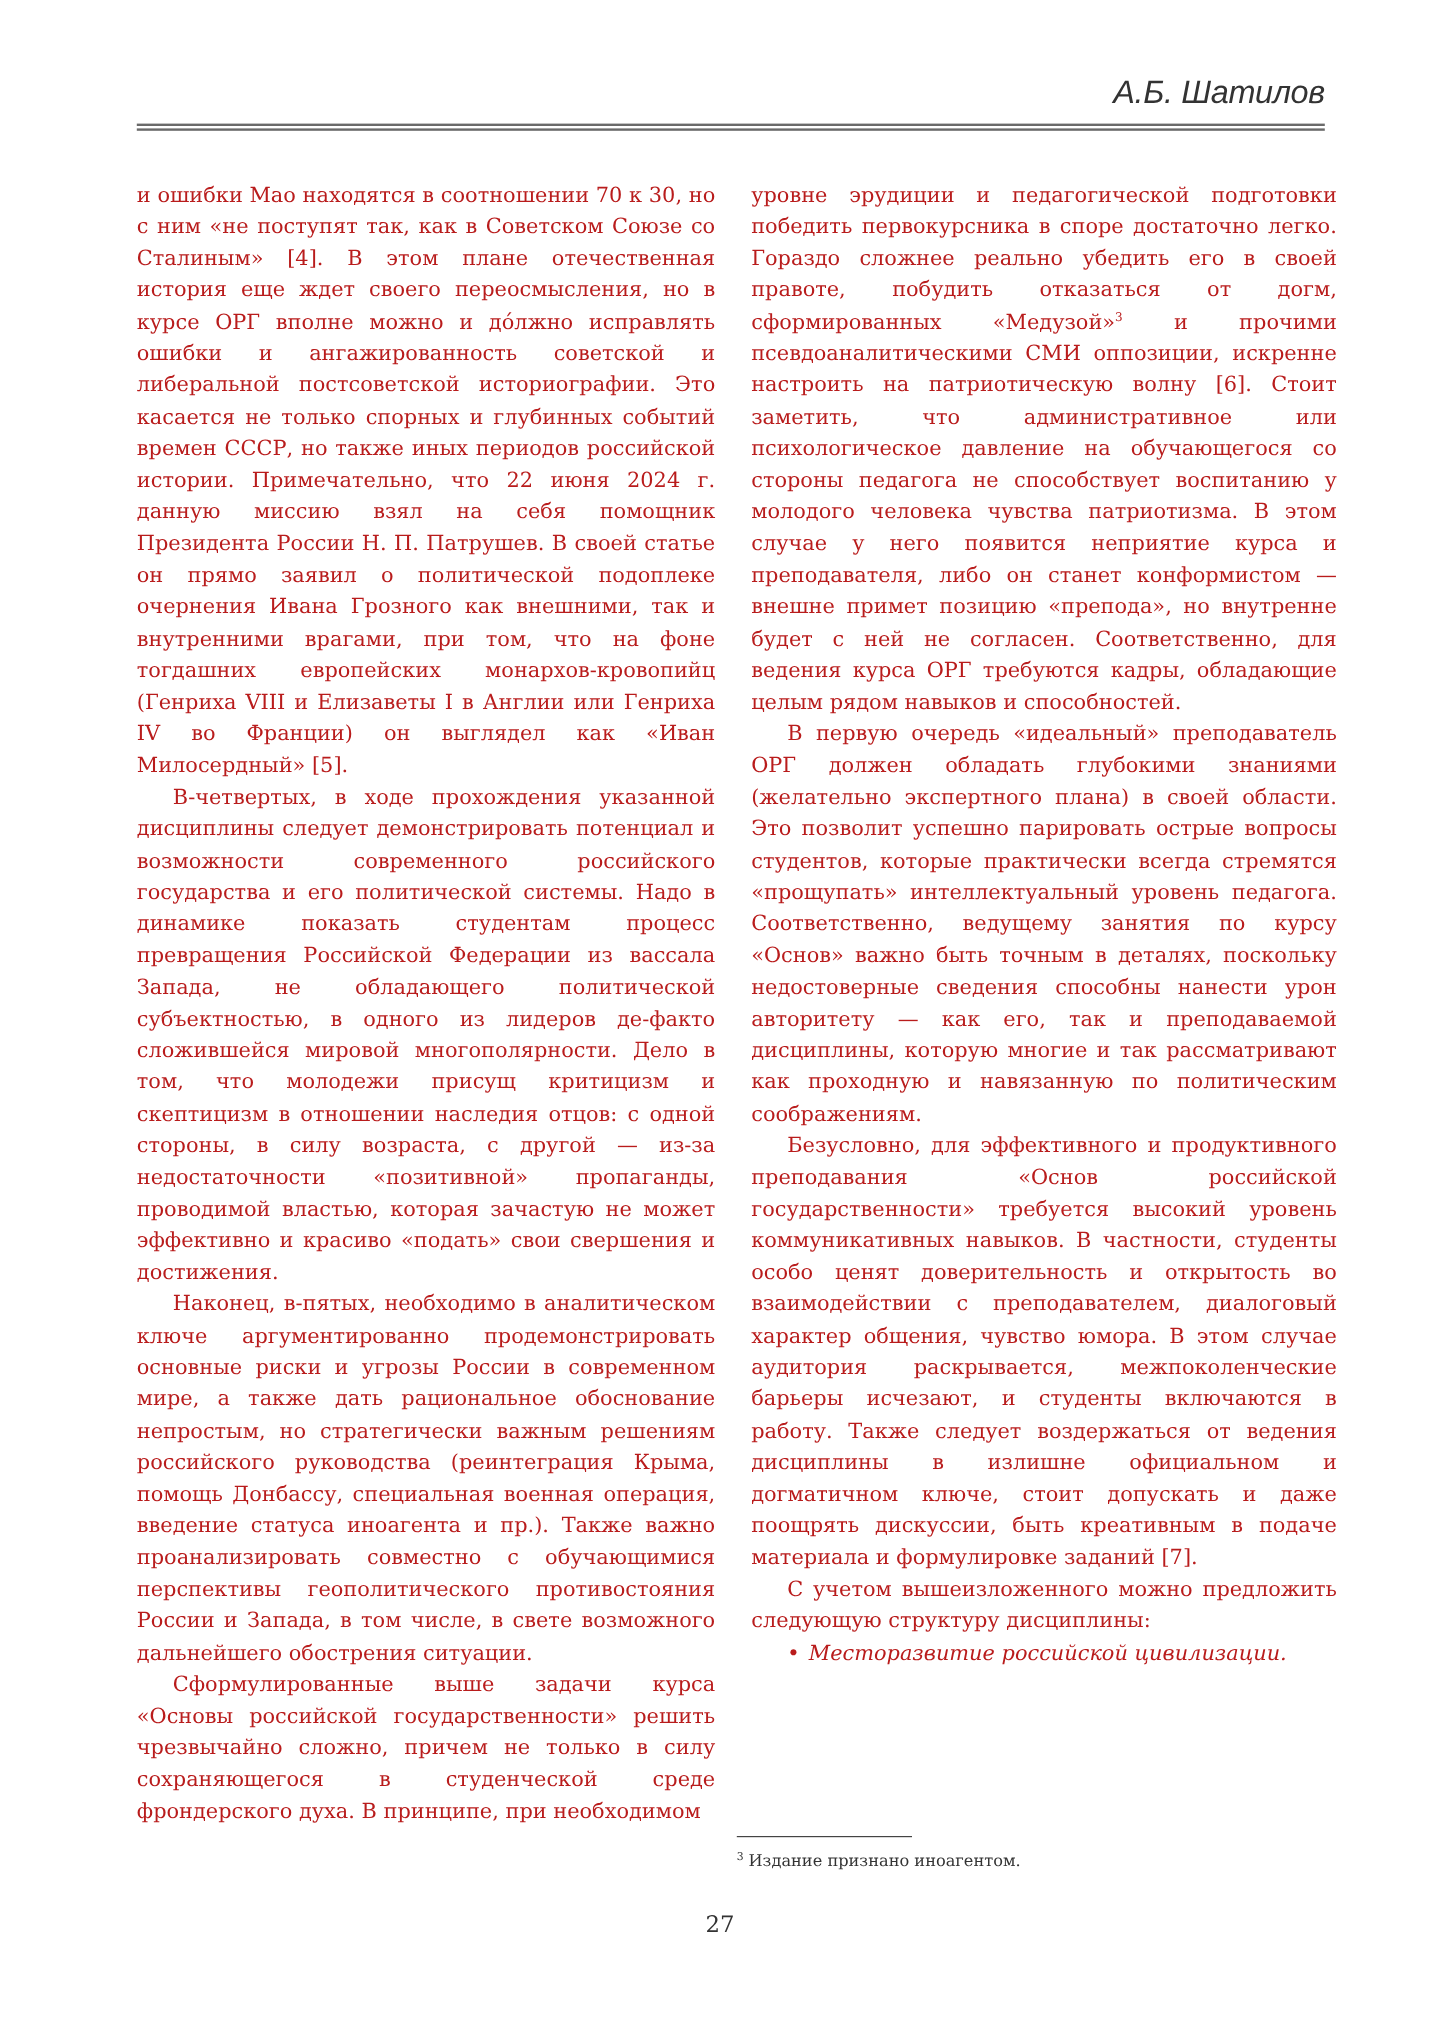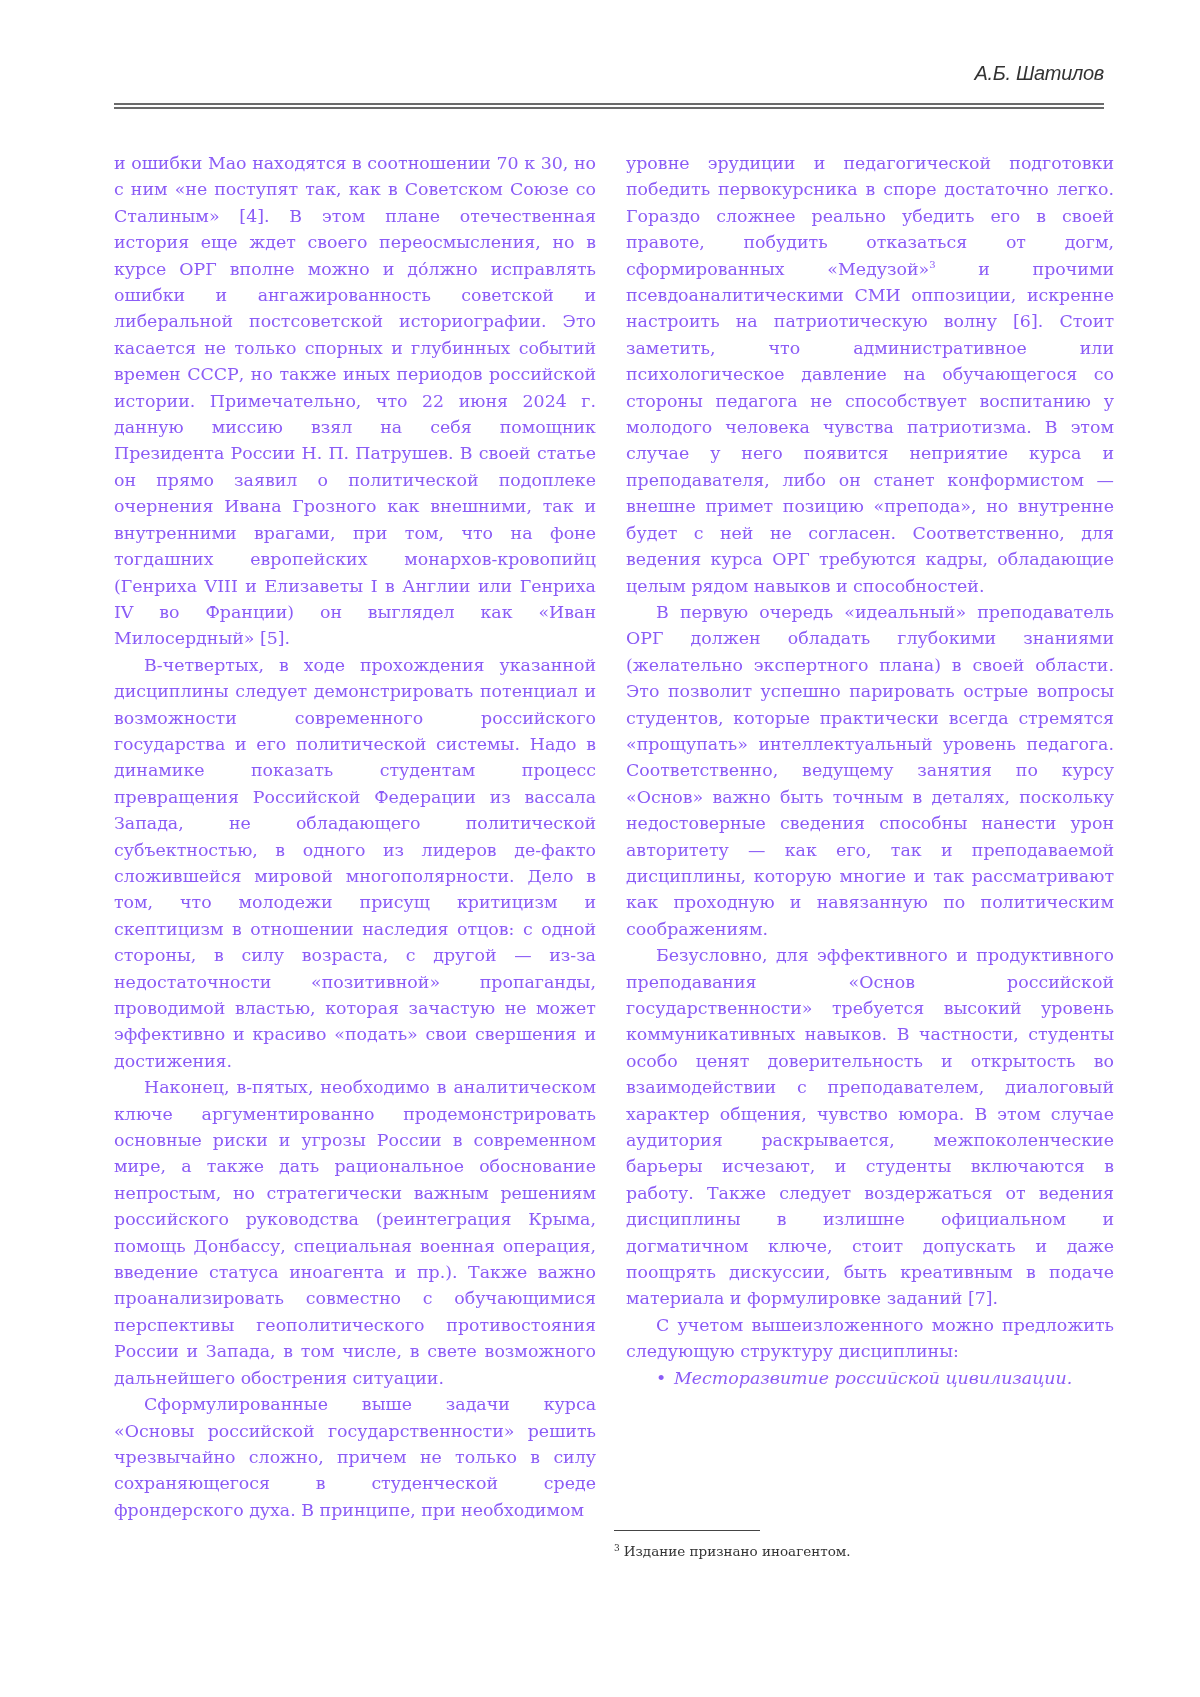--- a/index.html
+++ b/index.html
@@ -1,31 +1,31 @@
 <!DOCTYPE html>
 <html><head>
 <meta charset="utf-8">
 <style>
   html, body { margin: 0; padding: 0; background: #ffffff; }
   body { width: 1200px; height: 1697px; position: relative; overflow: hidden; }
   .page { position: absolute; left: 0; top: 0; width: 1200px; height: 1697px; }
   .running-head {
     position: absolute; right: 96px; top: 62px;
     font-family: "Liberation Sans", sans-serif; font-style: italic;
-    font-size: 20px; color: #333; letter-spacing: -0.3px;
+    font-size: 27px; color: #333; letter-spacing: -0.3px;
   }
   .head-rule {
     position: absolute; left: 114px; right: 96px; top: 103px; height: 6px;
     border-top: 2px solid #6a6a6a; border-bottom: 2px solid #6a6a6a;
     box-sizing: border-box;
   }
   .col {
     position: absolute; top: 150px; width: 482px;
     font-family: "DejaVu Serif", serif; font-size: 17.4px; line-height: 26.4px;
-    color: #8b5cf6; text-align: justify; hyphens: manual;
+    color: #b91c1c; text-align: justify; hyphens: manual;
   }
   .col.left { left: 114px; }
   .col.right { left: 614px; width: 488px; margin-left: 12px; }
   .col p { margin: 0; }
   .col p.indent { text-indent: 30px; }
   .col .heading { font-weight: bold; text-indent: 30px; }
   .col .bullet { text-indent: 30px; font-style: italic; }
   .col .bullet .dot { display: inline-block; width: 18px; text-indent: 0; }
   sup { font-size: 10px; line-height: 0; vertical-align: super; }
   .fn-rule {
@@ -61,13 +61,14 @@
     <p><span>уровне эрудиции и педагогической подготовки победить первокурсника в споре достаточно легко. Гораздо сложнее реально убедить его в своей правоте, побудить отказаться от догм, сформированных «Медузой»</span><sup>3</sup><span> и прочими псевдоаналитическими СМИ оппозиции, искренне настроить на патриотическую волну [6]. Стоит заметить, что административное или психологическое давление на обучающегося со стороны педагога не способствует воспитанию у молодого человека чувства патриотизма. В этом случае у него появится неприятие курса и преподавателя, либо он станет конформистом — внешне примет позицию «препода», но внутренне будет с ней не согласен. Соответственно, для ведения курса ОРГ требуются кадры, обладающие целым рядом навыков и способностей.</span></p>
     <p class="indent">В первую очередь «идеальный» преподаватель ОРГ должен обладать глубокими знаниями (желательно экспертного плана) в своей области. Это позволит успешно парировать острые вопросы студентов, которые практически всегда стремятся «прощупать» интеллектуальный уровень педагога. Соответственно, ведущему занятия по курсу «Основ» важно быть точным в деталях, поскольку недостоверные сведения способны нанести урон авторитету — как его, так и преподаваемой дисциплины, которую многие и так рассматривают как проходную и навязанную по политическим соображениям.</p>
     <p class="indent">Безусловно, для эффективного и продуктивного преподавания «Основ российской государственности» требуется высокий уровень коммуникативных навыков. В частности, студенты особо ценят доверительность и открытость во взаимодействии с преподавателем, диалоговый характер общения, чувство юмора. В этом случае аудитория раскрывается, межпоколенческие барьеры исчезают, и студенты включаются в работу. Также следует воздержаться от ведения дисциплины в излишне официальном и догматичном ключе, стоит допускать и даже поощрять дискуссии, быть креативным в подаче материала и формулировке заданий [7].</p>
     <p class="indent">С учетом вышеизложенного можно предложить следующую структуру дисциплины:</p>
     <p class="bullet"><span class="dot">•</span><span>Месторазвитие российской цивилизации.</span></p>
   </div>
 
   <div class="fn-rule"></div>
   <div class="footnote"><sup>3</sup><span>Издание признано иноагентом.</span></div>
 
+  <div class="page-number">27</div>
 </div>
 
 </body></html>

